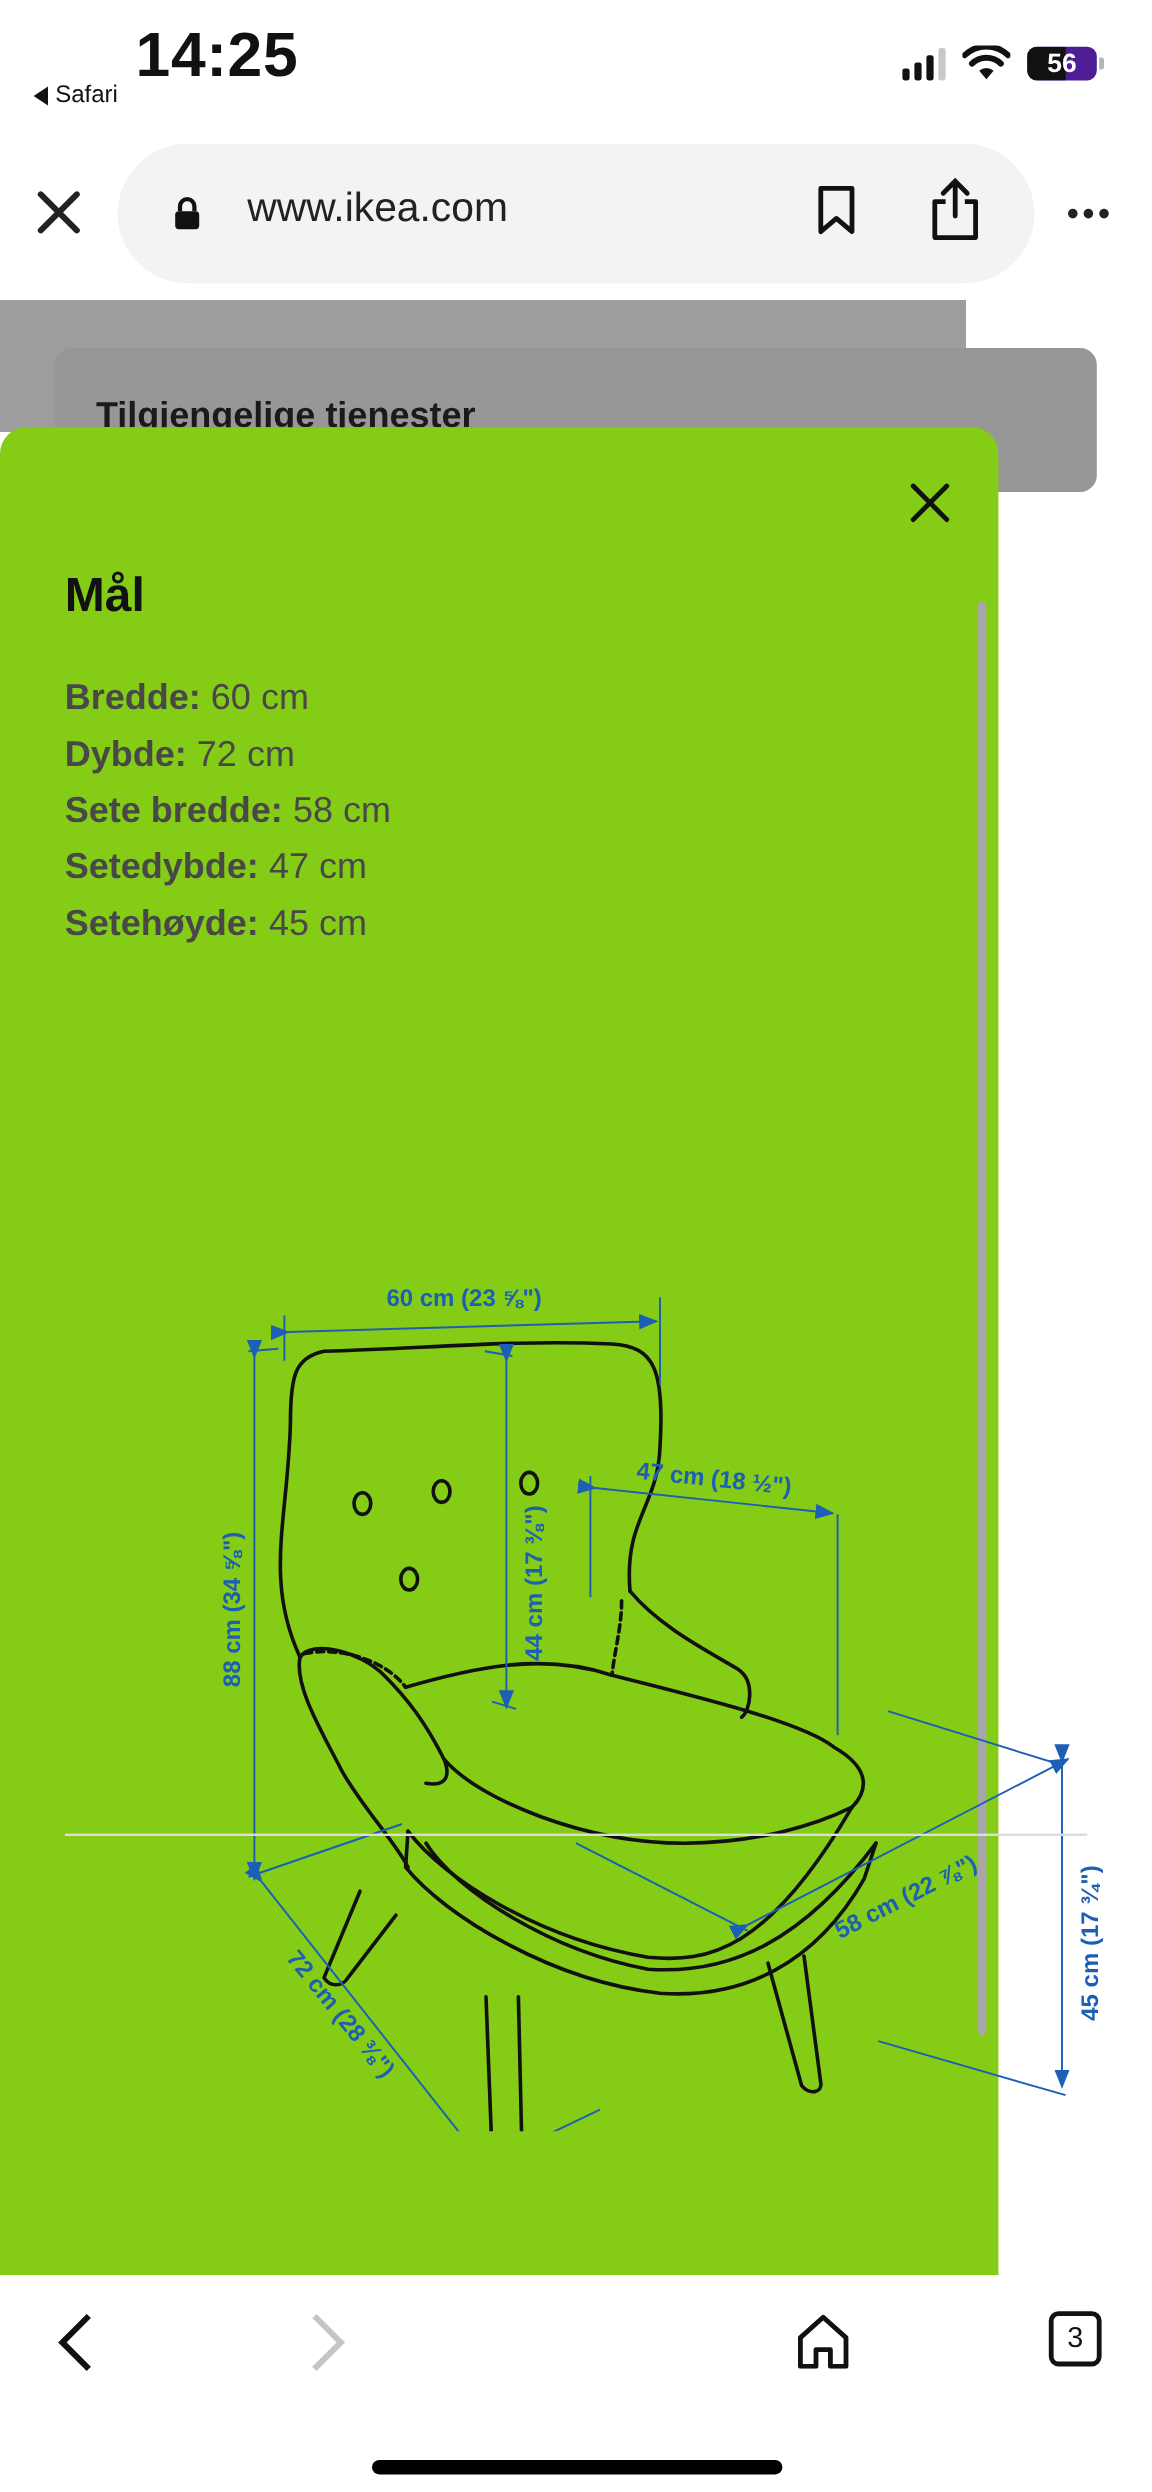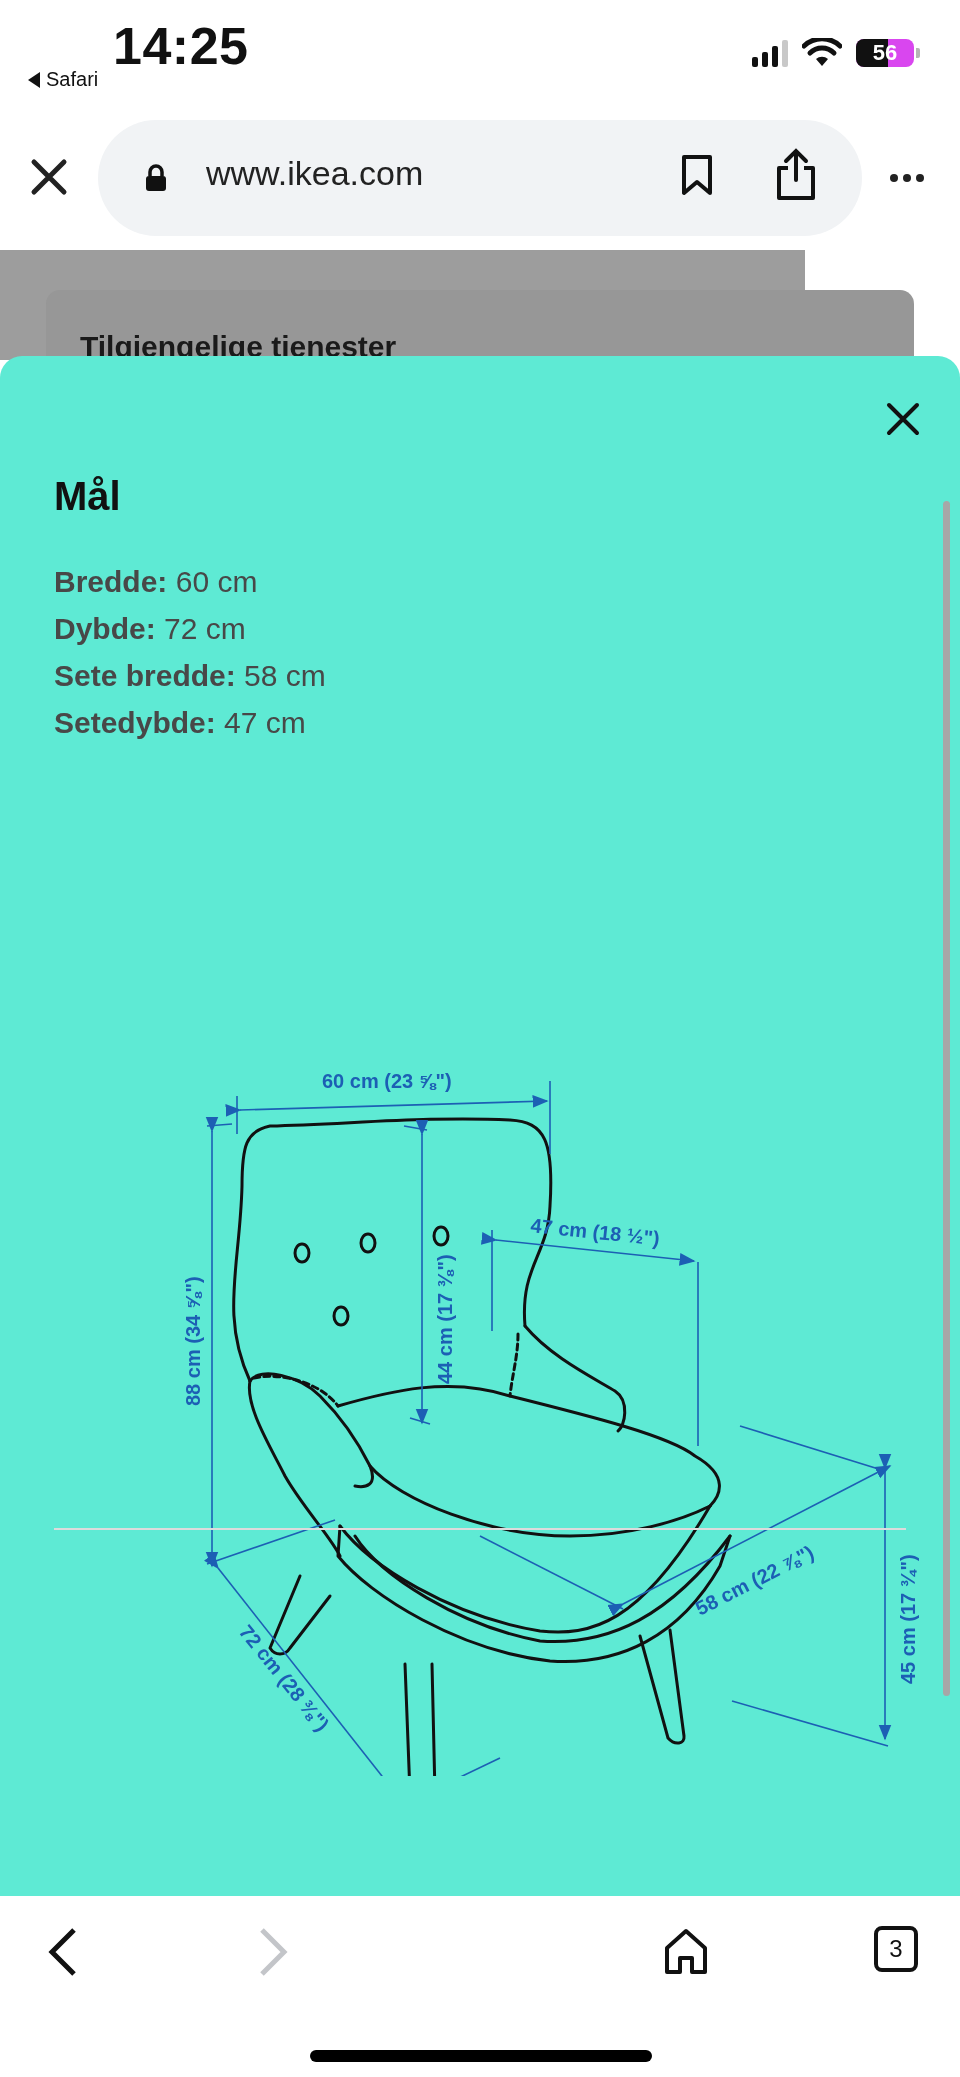--- a/index.html
+++ b/index.html
@@ -6,40 +6,40 @@
   html, body { width: 960px; height: 2077px; overflow: hidden; background: #fff; }
   body { font-family: "Liberation Sans", sans-serif; position: relative; color: #111; }
 
   .status-bar { position: absolute; top: 0; left: 0; width: 960px; height: 110px; background: #fff; }
   .status-time { position: absolute; left: 113px; top: 16px; font-size: 52px; font-weight: 700; letter-spacing: 0.5px; }
   .status-back { position: absolute; left: 28px; top: 68px; font-size: 20px; display: flex; align-items: center; gap: 6px; }
   .status-back .tri { width: 0; height: 0; border-top: 8px solid transparent; border-bottom: 8px solid transparent; border-right: 12px solid #111; }
   .status-icons { position: absolute; right: 40px; top: 38px; display: flex; align-items: center; gap: 14px; }
   .signal { display: flex; align-items: flex-end; gap: 4px; height: 28px; }
   .signal span { width: 6px; background: #111; border-radius: 2px; }
-  .battery { position: relative; width: 58px; height: 28px; border-radius: 8px; background: #d946ef; overflow: hidden; display:flex; align-items:center; justify-content:center; font-weight: 700; font-size: 22px; color: #fff; }
+  .battery { position: relative; width: 58px; height: 28px; border-radius: 8px; background: #4c1d95; overflow: hidden; display:flex; align-items:center; justify-content:center; font-weight: 700; font-size: 22px; color: #fff; }
   .battery .fill { position: absolute; left: 0; top: 0; bottom: 0; width: 56%; background: #111; }
   .battery span { position: relative; }
   .battery-tip { width: 4px; height: 10px; background: #b5b5b5; border-radius: 0 2px 2px 0; margin-left: -12px; }
 
   .nav-bar { position: absolute; top: 110px; left: 0; width: 960px; height: 140px; background: #fff; }
   .close-x { position: absolute; left: 30px; top: 48px; width: 38px; height: 38px; }
   .url-pill { position: absolute; left: 98px; top: 10px; width: 764px; height: 116px; border-radius: 58px; background: #f1f3f5; }
   .lock { position: absolute; left: 144px; top: 54px; }
   .url-text { position: absolute; left: 206px; top: 44px; font-size: 34px; color: #222; }
   .bookmark { position: absolute; left: 680px; top: 44px; }
   .share { position: absolute; left: 774px; top: 38px; }
   .more { position: absolute; left: 890px; top: 64px; display: flex; gap: 5px; }
   .more span { width: 8px; height: 8px; border-radius: 50%; background: #222; }
 
   .backdrop { position: absolute; top: 250px; left: 0; width: 805px; height: 110px; background: #9d9d9d; }
   .backdrop-card { position: absolute; left: 46px; top: 40px; width: 868px; height: 120px; background: #979797; border-radius: 14px; }
   .backdrop-title { position: absolute; left: 80px; top: 80px; font-size: 30px; font-weight: 700; color: #1a1a1a; }
 
-  .sheet { position: absolute; top: 356px; left: 0; width: 960px; height: 1540px; background: #5eead4; border-radius: 22px 22px 0 0; text-decoration: underline; }
+  .sheet { position: absolute; top: 356px; left: 0; width: 832px; height: 1540px; background: #84cc16; border-radius: 22px 22px 0 0; text-decoration: underline; }
   .sheet-close { position: absolute; right: 40px; top: 46px; width: 34px; height: 34px; }
   .sheet-title { position: absolute; left: 54px; top: 118px; font-size: 40px; font-weight: 700; color: #111; }
   .dim-list { position: absolute; left: 54px; top: 202px; font-size: 30px; color: #484848; line-height: 47px; }
   .dim-list b { color: #484848; font-weight: 700; }
   .scrollbar { position: absolute; right: 10px; top: 145px; width: 7px; height: 1195px; background: #a7a7a7; border-radius: 4px; }
 
   .diagram { position: absolute; left: 100px; top: 580px; width: 820px; height: 840px; }
   .divider { position: absolute; left: 54px; top: 1528px; width: 852px; height: 2px; background: #dcdcdc; }
 
   .toolbar { position: absolute; top: 1896px; left: 0; width: 960px; height: 181px; background: #fff; }
@@ -114,20 +114,21 @@
 <div class="sheet">
   <svg class="sheet-close" viewBox="0 0 34 34">
     <path d="M3 3 L31 31 M31 3 L3 31" stroke="#111" stroke-width="4" stroke-linecap="round"></path>
   </svg>
   <div class="sheet-title">Mål</div>
   <div class="dim-list">
     <div><b>Bredde:</b> <span>60 cm</span></div>
     <div><b>Dybde:</b> <span>72 cm</span></div>
     <div><b>Sete bredde:</b> <span>58 cm</span></div>
     <div><b>Setedybde:</b> <span>47 cm</span></div>
+    <div><b>Setehøyde:</b> <span>45 cm</span></div>
   </div>
   <div class="scrollbar"></div>
 
   <svg class="diagram" viewBox="0 0 820 840" style="left:0;top:580px;width:960px;height:840px" width="960">
     <g transform="translate(0,0)">
       <defs>
         <marker id="ah" markerWidth="10" markerHeight="10" refX="9" refY="5" orient="auto">
           <path d="M0 1 L10 5 L0 9 Z" fill="#1c5fb4"></path>
         </marker>
       </defs>

